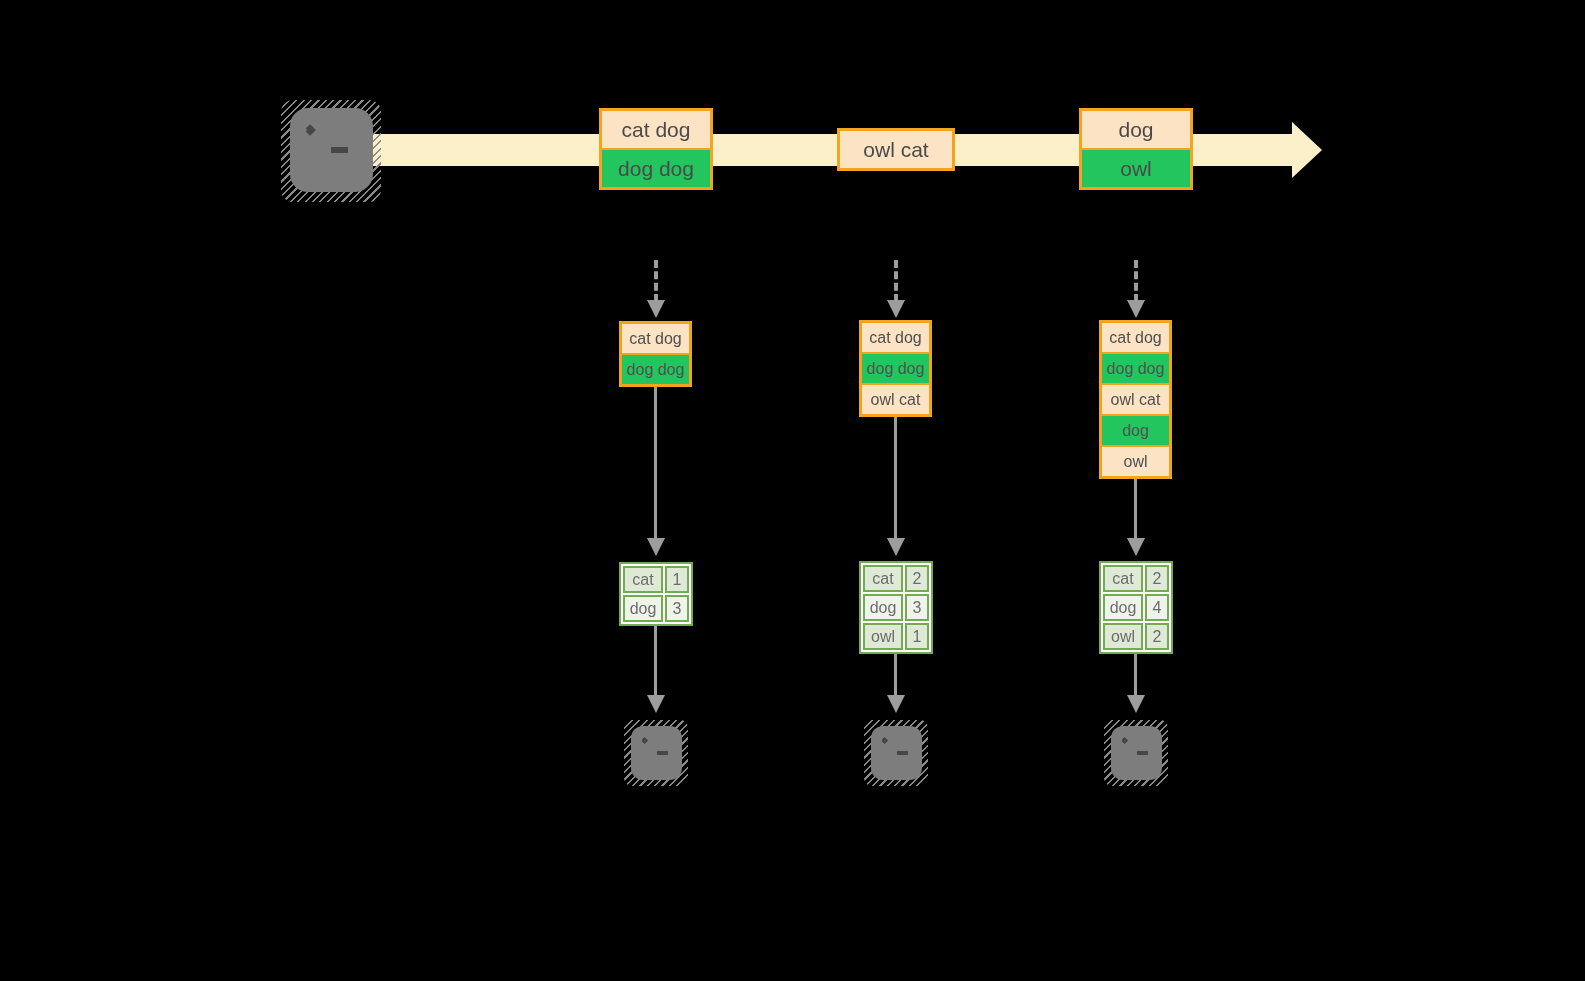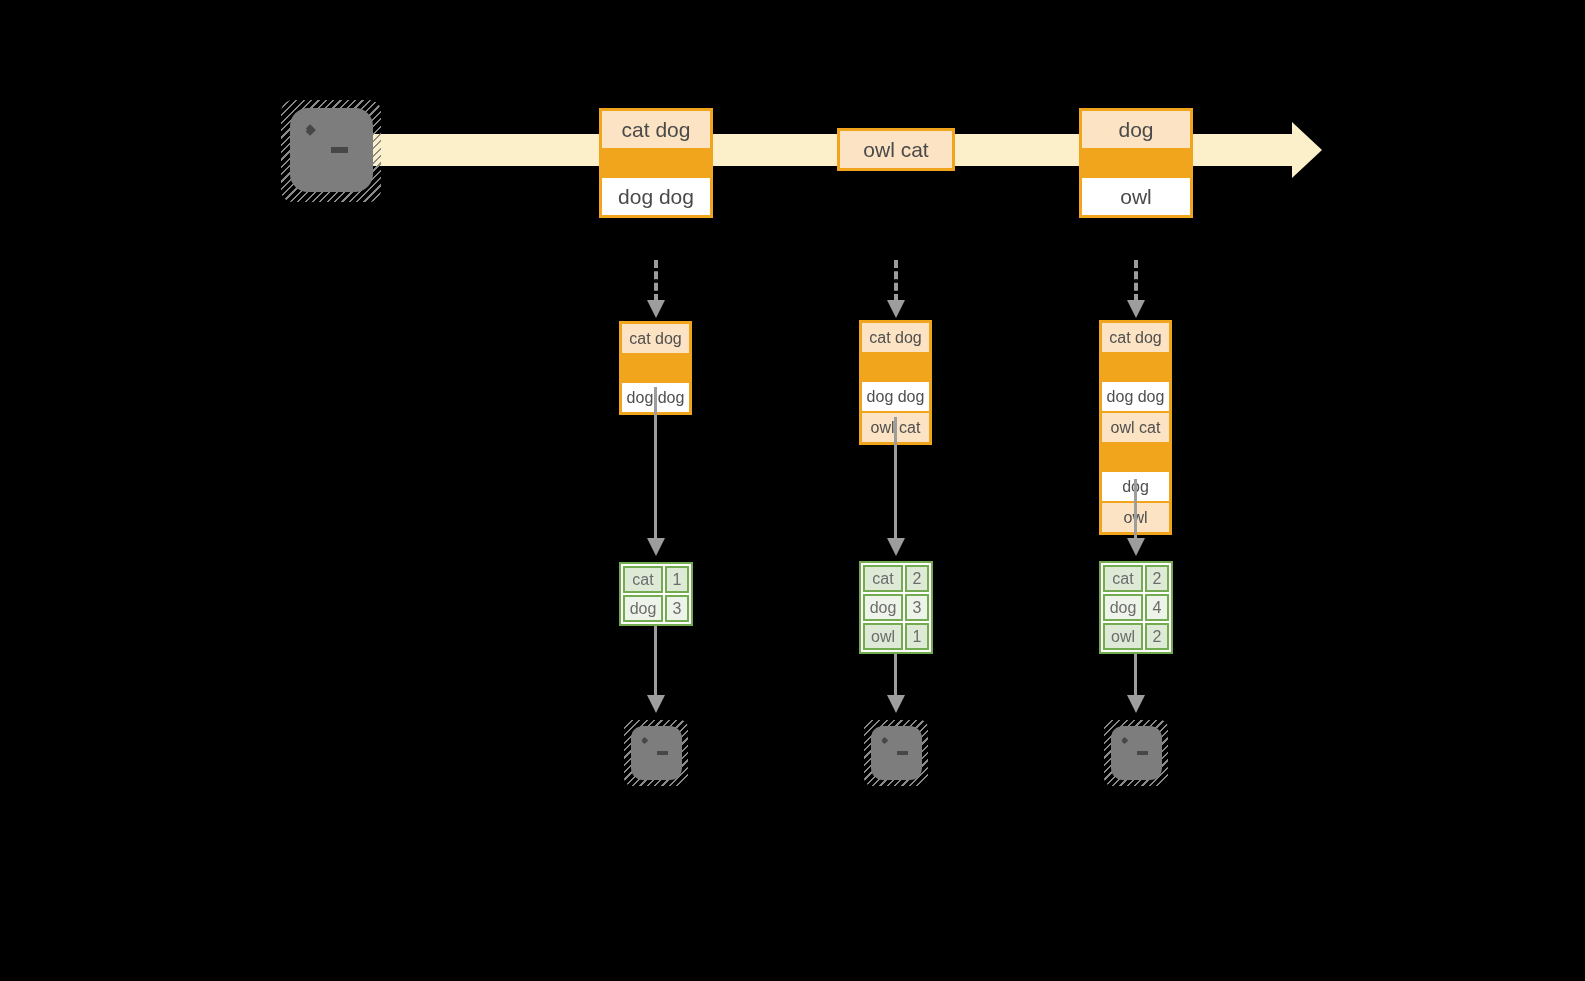--- a/index.html
+++ b/index.html
@@ -15,21 +15,21 @@
   
   .stream-band{position:absolute;background:#FBF0CA;}
   .stream-head{position:absolute;width:0;height:0;border-top:28px solid transparent;
                border-bottom:28px solid transparent;border-left:30px solid #FBF0CA;}
   
   .event,.stack{position:absolute;border:3px solid #F0A51D;background:#F0A51D;
                 display:flex;flex-direction:column;gap:2px;z-index:2;}
   .erow{height:37px;line-height:37px;text-align:center;font-size:21px;color:#4a4a4a;}
   .srow{height:29px;line-height:29px;text-align:center;font-size:16px;color:#4f4f4f;}
   .peach{background:#FBE3C4;}
-  .cream{background:#ffffff;margin-top:28px;}
+  .cream{background:#22c55e;}
   
   .vline{position:absolute;width:3px;background:#9d9d9d;z-index:2;}
   .vdash{position:absolute;width:0;border-left:4px dashed #9d9d9d;z-index:2;}
   .ahead{position:absolute;width:0;height:0;border-left:9px solid transparent;
          border-right:9px solid transparent;border-top:18px solid #9d9d9d;z-index:2;}
   
   .gtable{position:absolute;width:74px;background:#ffffff;border:2px solid #73AC50;
           padding:2px;display:flex;flex-direction:column;gap:2px;z-index:2;justify-content:center;}
   .grow{display:flex;gap:2px;}
   .gcell{border:2px solid #73AC50;height:27px;line-height:23px;font-size:16px;

